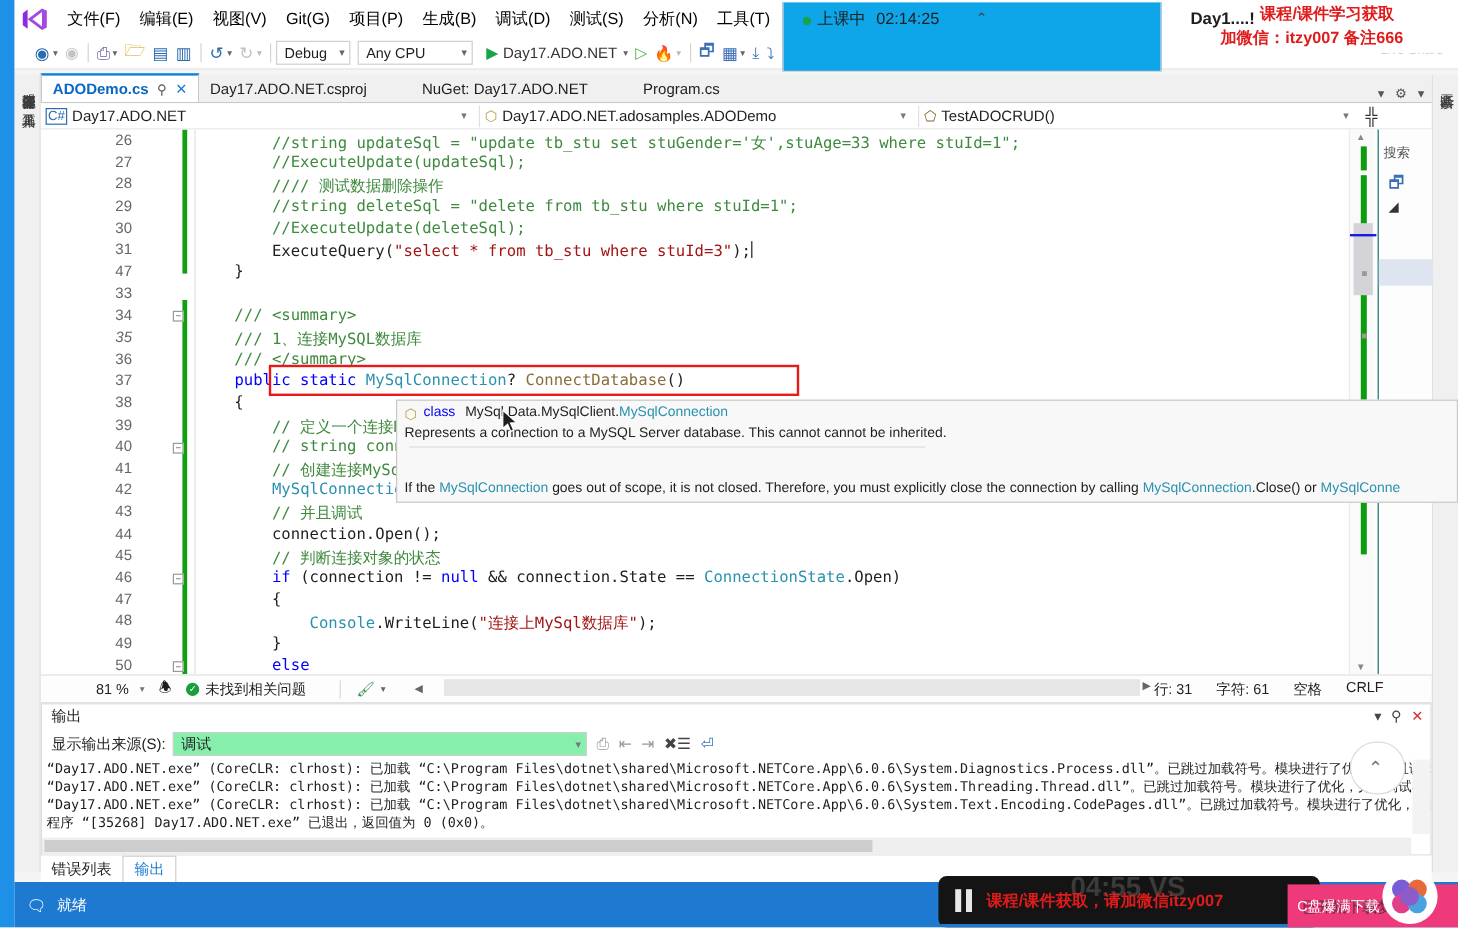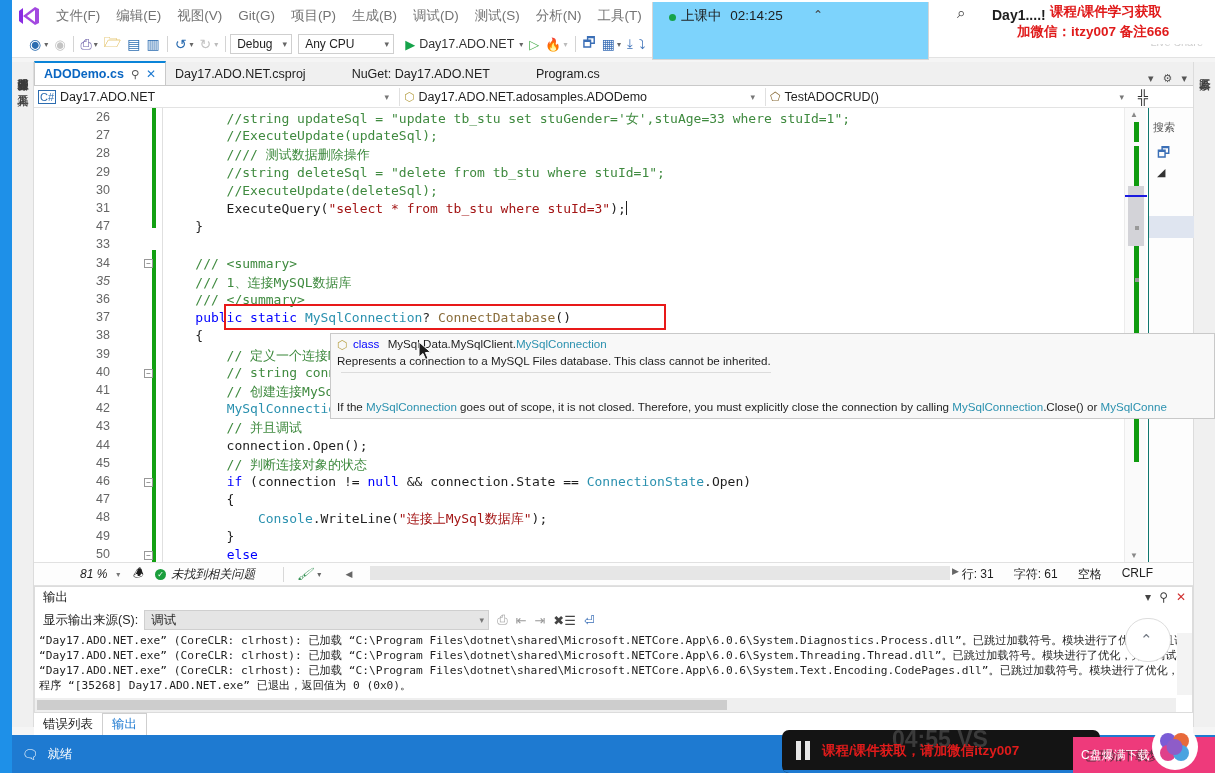--- a/index.html
+++ b/index.html
@@ -12,23 +12,23 @@
   #root { position: relative; width: 1215px; height: 773px; background:#f5f5f5; }
 
   
   .frame-left { position:absolute; left:0; top:0; width:12px; height:773px; background:#1e90e8; z-index:60; }
 
   
   .menubar { position:absolute; left:12px; top:0; width:1203px; height:31px; background:#ffffff;
              display:flex; align-items:center; }
   .vs-logo { width:26px; height:22px; margin-left:4px; margin-right:6px; position:relative; }
   .vs-logo svg { display:block; }
-  .menu-item { font-size:13.5px; color:#737373; padding:3px 8px; white-space:nowrap; cursor:default; }
-
-  .classbox { position:absolute; left:652px; top:2px; width:277px; height:58px; background:#7dd3fc;
+  .menu-item { font-size:13.5px; color:#000000; padding:3px 8px; white-space:nowrap; cursor:default; }
+
+  .classbox { position:absolute; left:652px; top:2px; width:316px; height:58px; background:#0ea5e9;
               border:1px solid #d6d6d6; border-top:none; z-index:10; }
   .cls-dot { position:absolute; left:16px; top:12px; width:7px; height:7px; border-radius:50%; background:#16a34a; }
   .cls-text { position:absolute; left:28px; top:5px; font-size:13.5px; color:#1e1e1e; white-space:nowrap; }
   .cls-chev { position:absolute; left:160px; top:6px; font-size:12px; color:#444; }
 
   .searchbar { position:absolute; left:752px; top:2px; width:224px; height:26px; z-index:9; }
   .search-ph { position:absolute; left:0; top:4px; font-size:13px; color:#9a9a9a; }
   .search-ico { position:absolute; left:205px; top:2px; font-size:15px; color:#444; }
 
   .proj-name { position:absolute; left:992px; top:7px; font-size:14px; font-weight:bold; color:#1e1e1e; z-index:12;}
@@ -133,39 +133,39 @@
   .rpanel { position:absolute; left:1148px; top:108px; width:45px; height:454px; background:#fdfdfd;
             border-left:1px solid #0f766e; }
   .rp-label { position:absolute; left:4px; top:12px; font-size:11px; color:#555; }
   .rp-ico1 { position:absolute; left:8px; top:34px; font-size:14px; color:#3b6fb6; }
   .rp-ico2 { position:absolute; left:8px; top:58px; font-size:11px; color:#333; }
   .rp-sel { position:absolute; left:0px; top:108px; width:45px; height:22px; background:#dfe5f0; }
 
   
   .edstatus { position:absolute; left:34px; top:562px; width:1159px; height:24px; background:#fdfdfd;
               border-top:1px solid #e1e1e1; border-bottom:1px solid #e1e1e1;
-              display:flex; align-items:center; font-size:12px; color:#1e1e1e;font-style:italic; }
+              display:flex; align-items:center; font-size:12px; color:#1e1e1e; }
   .zoombox { display:flex; align-items:center; padding:0 4px; margin-left:42px;}
   .ok-dot { width:11px; height:11px; border-radius:50%; background:#1a9e3c; color:#fff;
             font-size:8px; line-height:11px; text-align:center; margin-right:5px; }
   .hscroll { position:absolute; left:370px; top:566px; width:580px; height:14px; background:#e6e6e6;}
   .ed-right { position:absolute; right:62px; top:566px; display:flex; gap:20px; font-size:12px; color:#1e1e1e;}
 
   
   .outpanel { position:absolute; left:34px; top:586px; width:1159px; height:127px; background:#ffffff;
               border:1px solid #dcdcdc; }
   .out-hdr { position:absolute; left:0; top:0; width:1157px; height:20px; display:flex; align-items:center;
              font-size:12.5px; color:#1e1e1e; }
   .out-hdr-title { padding-left:8px; }
   .out-hdr-btns { margin-left:auto; display:flex; align-items:center; gap:8px; padding-right:6px;
                   font-size:12px; color:#444;}
   .out-tools { position:absolute; left:0; top:20px; width:1157px; height:26px; display:flex; align-items:center;
                font-size:12.5px; color:#1e1e1e; }
   .out-src-lbl { padding-left:8px; }
-  .out-src-combo { margin-left:6px; width:345px; height:20px; border:1px solid #cfcfcf; background:#e5e5e5;
+  .out-src-combo { margin-left:6px; width:345px; height:20px; border:1px solid #cfcfcf; background:#86efac;
                    display:flex; align-items:center; padding:0 4px 0 6px; font-size:12.5px;}
   .out-src-combo .ca { margin-left:auto; color:#777; font-size:9px; }
   .out-tool-ico { margin-left:8px; font-size:13px; color:#999; }
   .out-body { position:absolute; left:0; top:46px; width:1157px; height:62px; overflow:hidden;
               font-family:"DejaVu Sans Mono","Liberation Mono", monospace; font-size:11.2px; color:#1e1e1e;}
   .out-line { position:absolute; left:4px; white-space:pre; height:15px; line-height:15px; }
   .out-hscroll { position:absolute; left:0; bottom:0; width:1141px; height:14px; background:#efefef; }
   .out-hthumb { position:absolute; left:2px; top:2px; width:690px; height:10px; background:#cdcdcd; }
   .out-vscroll { position:absolute; right:0; top:46px; width:15px; height:62px; background:#f3f3f3; }
 
@@ -464,21 +464,21 @@
     <div class="redbox"></div>
   </div>
 
   <div class="tooltip">
     <div class="tt-ico">⬡</div>
     <div class="tt-row" style="left:22px; top:3px;">
       <span class="tt-kw">class</span>
       <span style="margin-left:5px;">MySql.Data.MySqlClient.</span><span class="tt-blue">MySqlConnection</span>
     </div>
     <div class="tt-row" style="left:6px; top:20px;">
-      <span>Represents a connection to a MySQL Files database. This class cannot be inherited.</span>
+      <span>Represents a connection to a MySQL Server database. This cannot cannot be inherited.</span>
     </div>
     <div class="tt-sep" style="top:38px;"></div>
     <div class="tt-row" style="left:6px; top:66px;">
       <span>If the </span><span class="tt-blue">MySqlConnection</span><span> goes out of scope, it is not closed. Therefore, you must explicitly close the connection by calling </span><span class="tt-blue">MySqlConnection</span><span>.Close() or </span><span class="tt-blue">MySqlConne</span>
     </div>
   </div>
 
   <svg style="position:absolute;left:418px;top:341px;z-index:45;" width="14" height="20">
     <path d="M1 1 L1 16 L5 12.5 L7.6 18.5 L10 17.4 L7.4 11.6 L12.5 11.2 Z" fill="#1e1e1e" stroke="#fff" stroke-width="1"></path>
   </svg>

